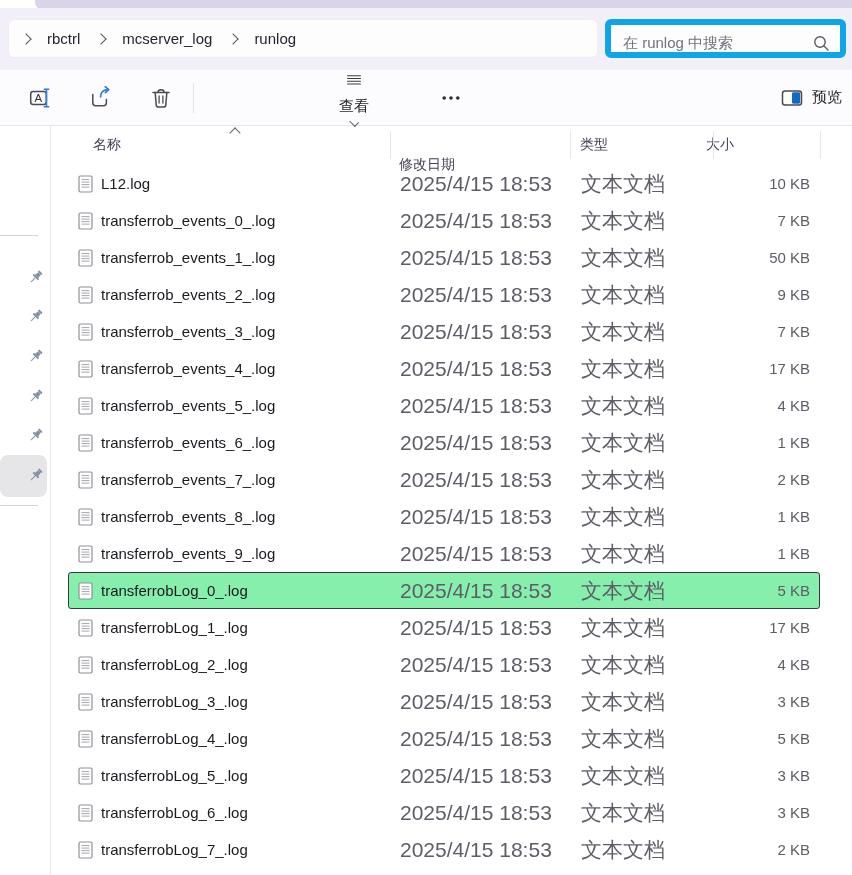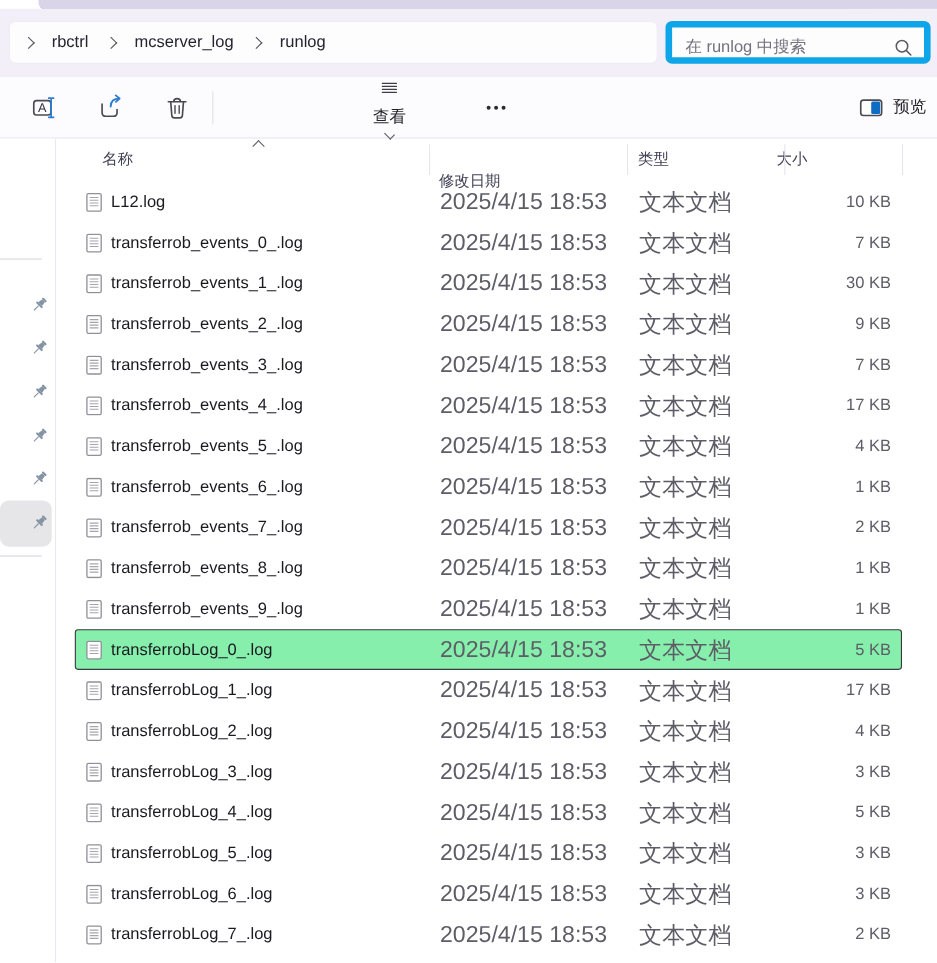--- a/index.html
+++ b/index.html
@@ -230,21 +230,21 @@
     <span class="cell-size">7 KB</span>
   </div>
       <div class="row">
     <svg class="doc-ic" viewBox="0 0 15 18">
       <rect x="1" y="1" width="13" height="16" rx="1.4" fill="#ffffff" stroke="#90909a" stroke-width="1.2"></rect>
       <path d="M3.5 4.6 h8 M3.5 7.1 h8 M3.5 9.6 h8 M3.5 12.1 h8" stroke="#a5a5ae" stroke-width="1"></path>
     </svg>
     <span class="cell-name">transferrob_events_1_.log</span>
     <span class="cell-date">2025/4/15 18:53</span>
     <span class="cell-type">文本文档</span>
-    <span class="cell-size">30 KB</span>
+    <span class="cell-size">50 KB</span>
   </div>
       <div class="row">
     <svg class="doc-ic" viewBox="0 0 15 18">
       <rect x="1" y="1" width="13" height="16" rx="1.4" fill="#ffffff" stroke="#90909a" stroke-width="1.2"></rect>
       <path d="M3.5 4.6 h8 M3.5 7.1 h8 M3.5 9.6 h8 M3.5 12.1 h8" stroke="#a5a5ae" stroke-width="1"></path>
     </svg>
     <span class="cell-name">transferrob_events_2_.log</span>
     <span class="cell-date">2025/4/15 18:53</span>
     <span class="cell-type">文本文档</span>
     <span class="cell-size">9 KB</span>

